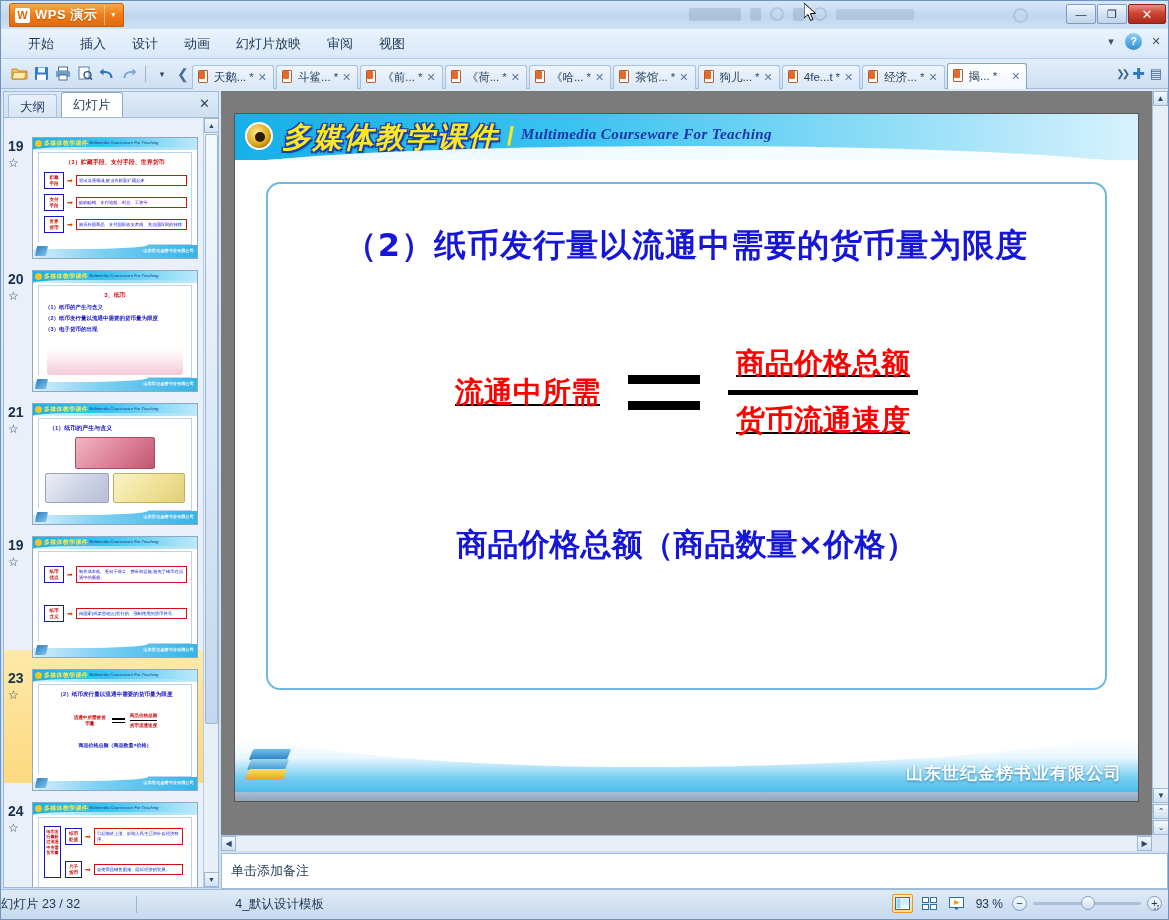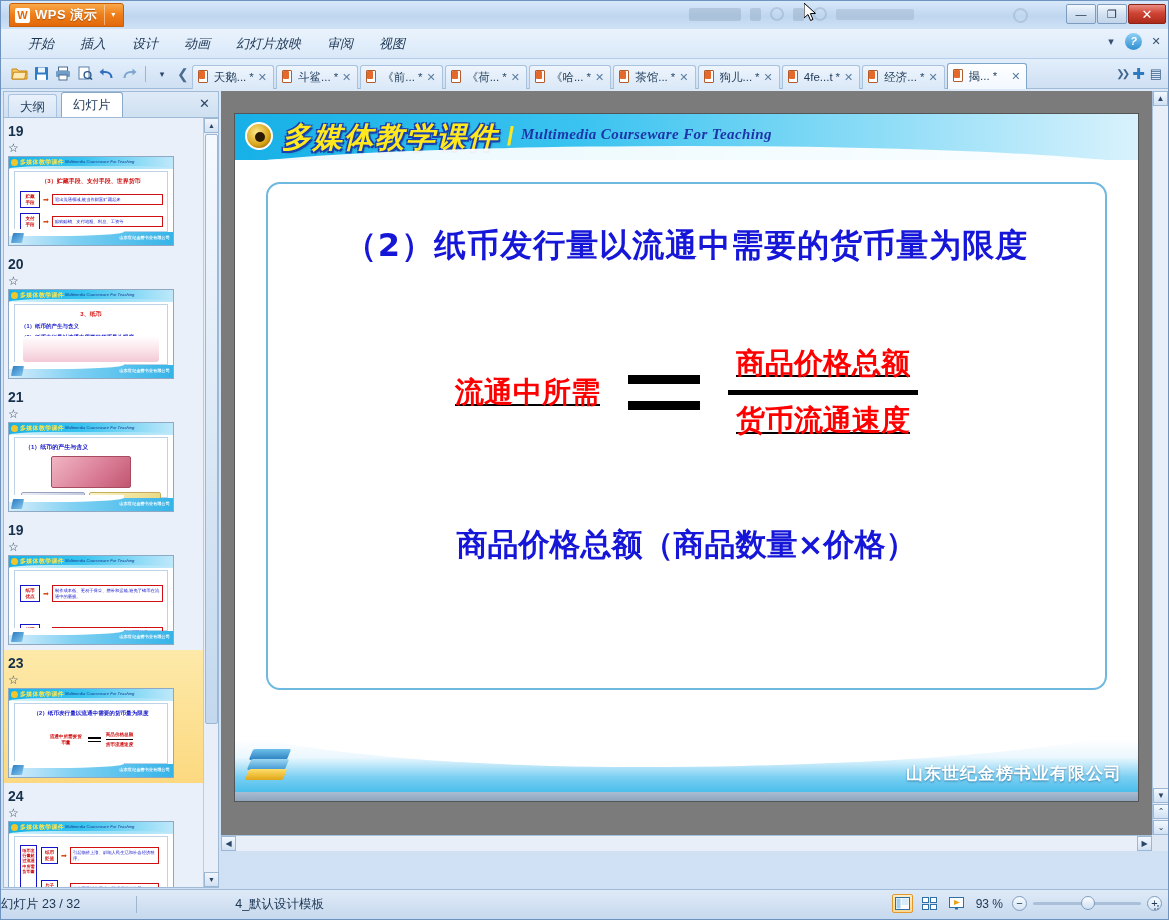--- a/index.html
+++ b/index.html
@@ -62,21 +62,21 @@
     width:38px;
     background:linear-gradient(180deg,#e98e82 0%,#cf4434 45%,#ad2a1b 100%);
     border-color:#8d2315; color:#fff; font-weight:bold; font-size:13px;
   }
 
   
   .menubar {
     position:absolute; left:0; top:28px; width:1169px; height:30px;
     background: linear-gradient(180deg,#eaf3fd 0%, #d9e8f8 100%);
     border-bottom:1px solid #b5cde6;
-    display:flex; align-items:center; padding-left:14px;font-style:italic;
+    display:flex; align-items:center; padding-left:14px;
   }
   .menu-item {
     font-size:13px; color:#1b3553; padding:4px 13px; border-radius:3px;
   }
   .menu-right { position:absolute; right:6px; top:4px; display:flex; align-items:center; gap:6px; }
   .mr-ic { font-size:11px; color:#34526e; width:16px; text-align:center; }
   .help-circ {
     width:17px;height:17px;border-radius:50%;
     background:linear-gradient(180deg,#8fd0f5,#2f8fd0);
     color:#fff;font-size:11px;font-weight:bold;line-height:17px;text-align:center;
@@ -133,21 +133,21 @@
     font-size:12.5px;color:#1d3a5a;padding:4px 11px 3px 11px; height:23px;
     border:1px solid #a9c3de; border-bottom:none; border-radius:3px 3px 0 0;
     background: linear-gradient(180deg,#e9f1fb,#d6e5f5); margin-left:4px;
   }
   .lp-tab.active { background:#ffffff; height:25px; border-color:#88a9ca; }
   .lp-close { position:absolute; right:8px; top:4px; font-size:13px; color:#2b4663; }
   .thumbs {
     position:absolute; left:0; top:26px; width:214px; bottom:0;
     background:#e9f0f9; overflow:hidden;
   }
-  .thumb-row { display:flex; padding:4px 0 5px 4px; height:133px;flex-direction:column; }
+  .thumb-row { display:flex; padding:19px 0 5px 4px; height:133px; }
   .thumb-row.selected { background: linear-gradient(180deg,#fde9a9 0%,#fcd980 100%); }
   .th-num { width:24px; font-size:14px; font-weight:bold; color:#17314d; padding-top:2px; text-align:left; line-height:15px;}
   .th-star { font-size:12px; color:#2a3f5c; display:block; margin-top:2px; }
   .th-box {
     width:166px; height:122px; background:#fff;
     border:1px solid #8fa8c4; position:relative; overflow:hidden;
   }
   .th-hdr { height:12px; background:linear-gradient(90deg,#18b2e8 0%,#39c4f0 45%,#bfe8fa 100%); position:relative; }
   .th-hdr::after{content:"";position:absolute;left:0;bottom:-3px;width:100%;height:6px;
     background:linear-gradient(90deg,rgba(255,255,255,.85),rgba(255,255,255,.1));border-radius:50%/100%;}
@@ -753,20 +753,23 @@
       <div class="sbtn" style="position:absolute;bottom:0;width:16px;height:15px">⌄</div>
     </div>
 
     <div class="hscroll">
       <div class="sbtn" style="width:15px;height:15px;float:left">◀</div>
       <div class="sbtn" style="width:15px;height:15px;float:right">▶</div>
     </div>
     <div class="corner-box"></div>
   </div>
 
+  <div class="notes">
+    <span>单击添加备注</span>
+  </div>
 
   <div class="statusbar">
     <div class="st-slide">幻灯片 23 / 32</div>
     <div class="st-sep"></div>
     <div class="st-tpl">4_默认设计模板</div>
 
     <div class="st-right">
       <div class="vbtn active">
         <svg width="15" height="13" viewBox="0 0 15 13">
             <rect x="0.5" y="0.5" width="14" height="12" fill="#fff" stroke="#2f6fa8"></rect>

